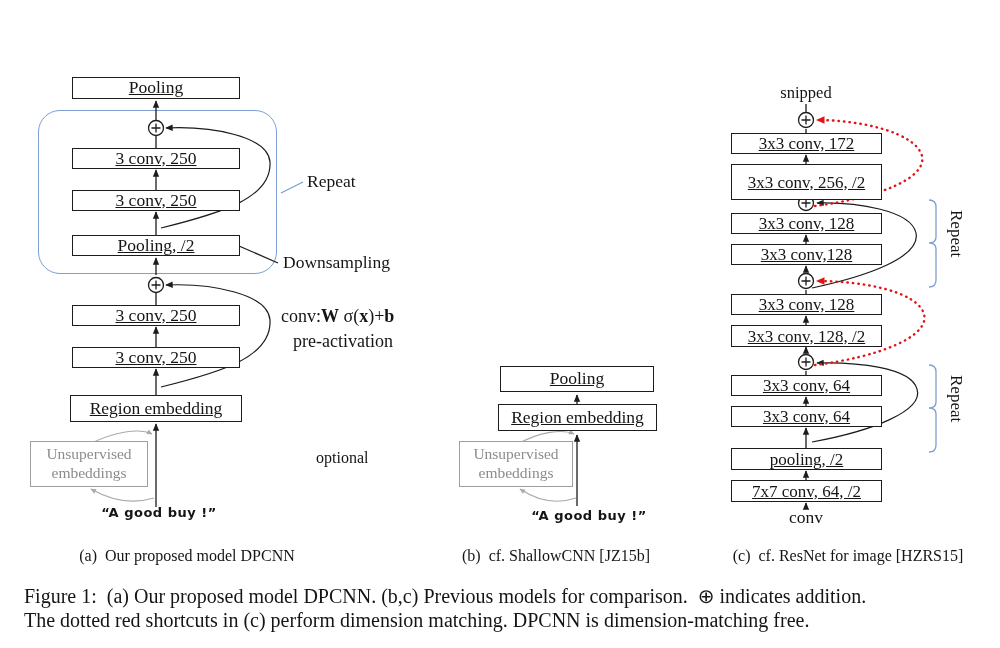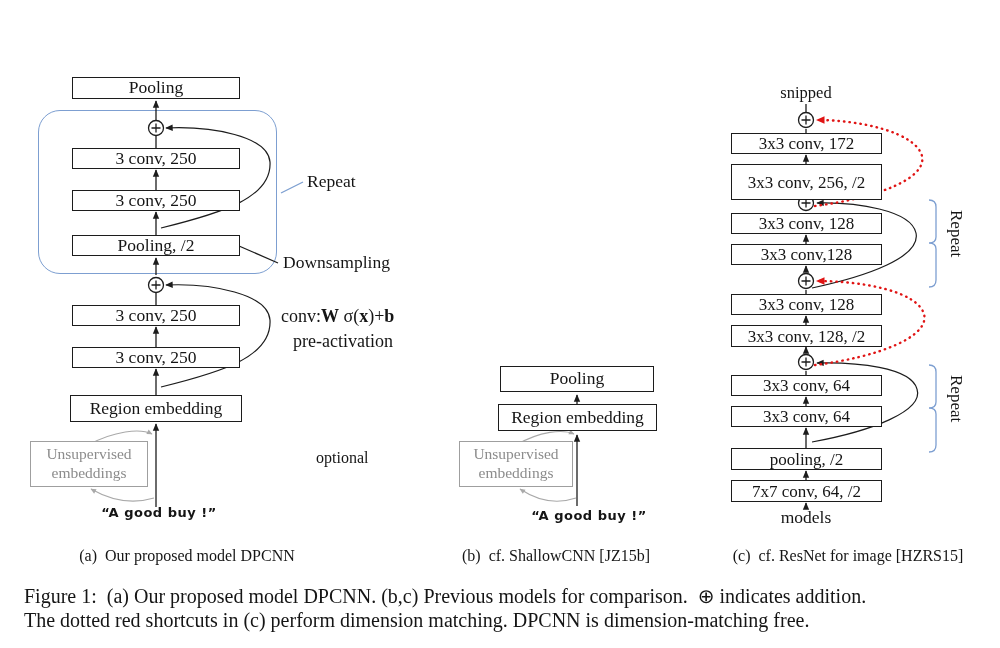--- a/index.html
+++ b/index.html
@@ -2,21 +2,21 @@
 <html style="--blue: #7d9fd1; --red: #e01414; --gray: #8c8c8c;"><head>
 <meta charset="utf-8">
 <style>
   :root { --blue:#7d9fd1; --red:#e01414; --gray:#8c8c8c; }
   html,body { margin:0; padding:0; }
   body { width:1000px; height:648px; background:#ffffff; position:relative;
          font-family:"Liberation Serif", serif; color:#151515; overflow:hidden; }
   #canvas { position:absolute; left:0; top:0; width:1000px; height:648px; }
   .box { position:absolute; box-sizing:border-box; border:1.5px solid #1c1c1c; background:#fff;
          display:flex; align-items:center; justify-content:center;
-         font-size:17.5px; line-height:1; white-space:pre; z-index:3; }
+         font-size:17.5px; line-height:1; white-space:pre; z-index:3;text-decoration:underline; }
   .gray-box { position:absolute; box-sizing:border-box; border:1.2px solid #9f9f9f; background:#fff;
          color:var(--gray); font-size:15.5px; line-height:1.2; text-align:center;
          display:flex; flex-direction:column; align-items:center; justify-content:center; z-index:3; }
   .lbl { position:absolute; white-space:pre; z-index:4; }
   .cx  { transform:translateX(-50%); }
   .blue-rect { position:absolute; left:38px; top:110px; width:237px; height:162px;
          border:1.6px solid var(--blue); border-radius:22px; z-index:1; background:transparent; }
   .svg-layer { position:absolute; left:0; top:0; z-index:2; }
   .stroke-k { stroke:#1c1c1c; stroke-width:1.3; fill:none; }
   .stroke-curve { stroke:#1c1c1c; stroke-width:1.2; fill:none; }
@@ -181,20 +181,20 @@
   <div class="box" style="left:731px; top:133px; width:151px; height:21px; font-size:17px;">3x3 conv, 172</div>
   <div class="box" style="left:731px; top:164px; width:151px; height:36px; font-size:17px;">3x3 conv, 256, /2</div>
   <div class="box" style="left:731px; top:213px; width:151px; height:21px; font-size:17px;">3x3 conv, 128</div>
   <div class="box" style="left:731px; top:244px; width:151px; height:21px; font-size:17px;">3x3 conv,128</div>
   <div class="box" style="left:731px; top:294px; width:151px; height:21px; font-size:17px;">3x3 conv, 128</div>
   <div class="box" style="left:731px; top:325px; width:151px; height:22px; font-size:17px;">3x3 conv, 128, /2</div>
   <div class="box" style="left:731px; top:375px; width:151px; height:21px; font-size:17px;">3x3 conv, 64</div>
   <div class="box" style="left:731px; top:406px; width:151px; height:21px; font-size:17px;">3x3 conv, 64</div>
   <div class="box" style="left:731px; top:448px; width:151px; height:22px; font-size:17px;">pooling, /2</div>
   <div class="box" style="left:731px; top:480px; width:151px; height:22px; font-size:17px;">7x7 conv, 64, /2</div>
-  <div class="lbl cx" style="left:806px; top:507px; font-size:17.5px;">models</div>
+  <div class="lbl cx" style="left:806px; top:507px; font-size:17.5px;">conv</div>
   <div class="lbl vertical" style="left:946px; top:210px; font-size:17px;">Repeat</div>
   <div class="lbl vertical" style="left:946px; top:375px; font-size:17px;">Repeat</div>
   <div class="lbl subcap cx" style="left:848px; top:547px;">(c)  cf. ResNet for image [HZRS15]</div>
 
   <div class="figcap" style="top:584px;">Figure 1:  (a) Our proposed model DPCNN. (b,c) Previous models for comparison.  ⊕ indicates addition.</div>
   <div class="figcap" style="top:609px;">The dotted red shortcuts in (c) perform dimension matching. DPCNN is dimension-matching free.</div>
 </div>
 
 </body></html>

